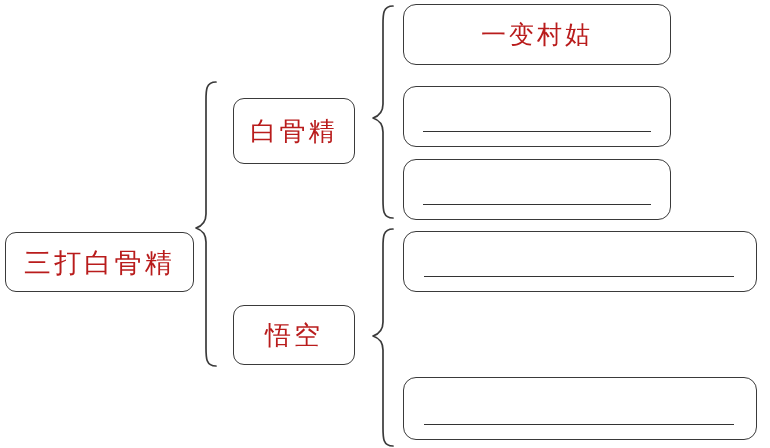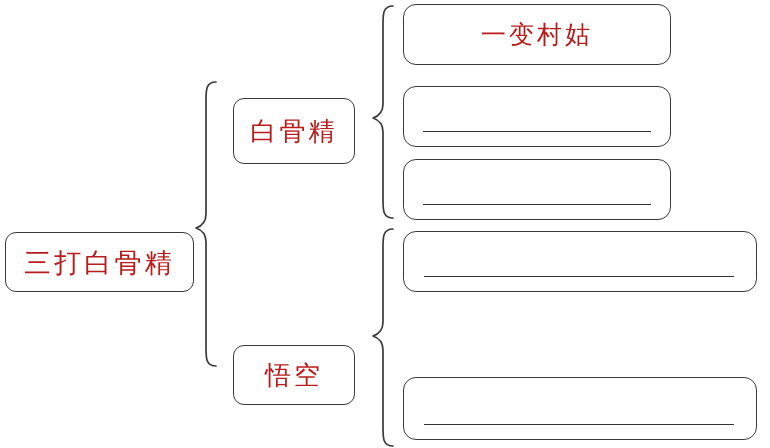--- a/index.html
+++ b/index.html
@@ -47,21 +47,21 @@
     margin-top: 36px;
   }
 
   .node-mid {
     left: 233px;
     width: 122px;
     height: 66px;
     font-size: 26px;
   }
   .node-mid.mid-a { top: 98px; }
-  .node-mid.mid-b { top: 305px; height: 60px; margin-top: 40px; }
+  .node-mid.mid-b { top: 305px; height: 60px; }
 
   .node-leaf {
     left: 403px;
     width: 268px;
     height: 61px;
     font-size: 25px;
     border-radius: 13px;
     align-items: center;
     justify-content: center;
     position: absolute;

